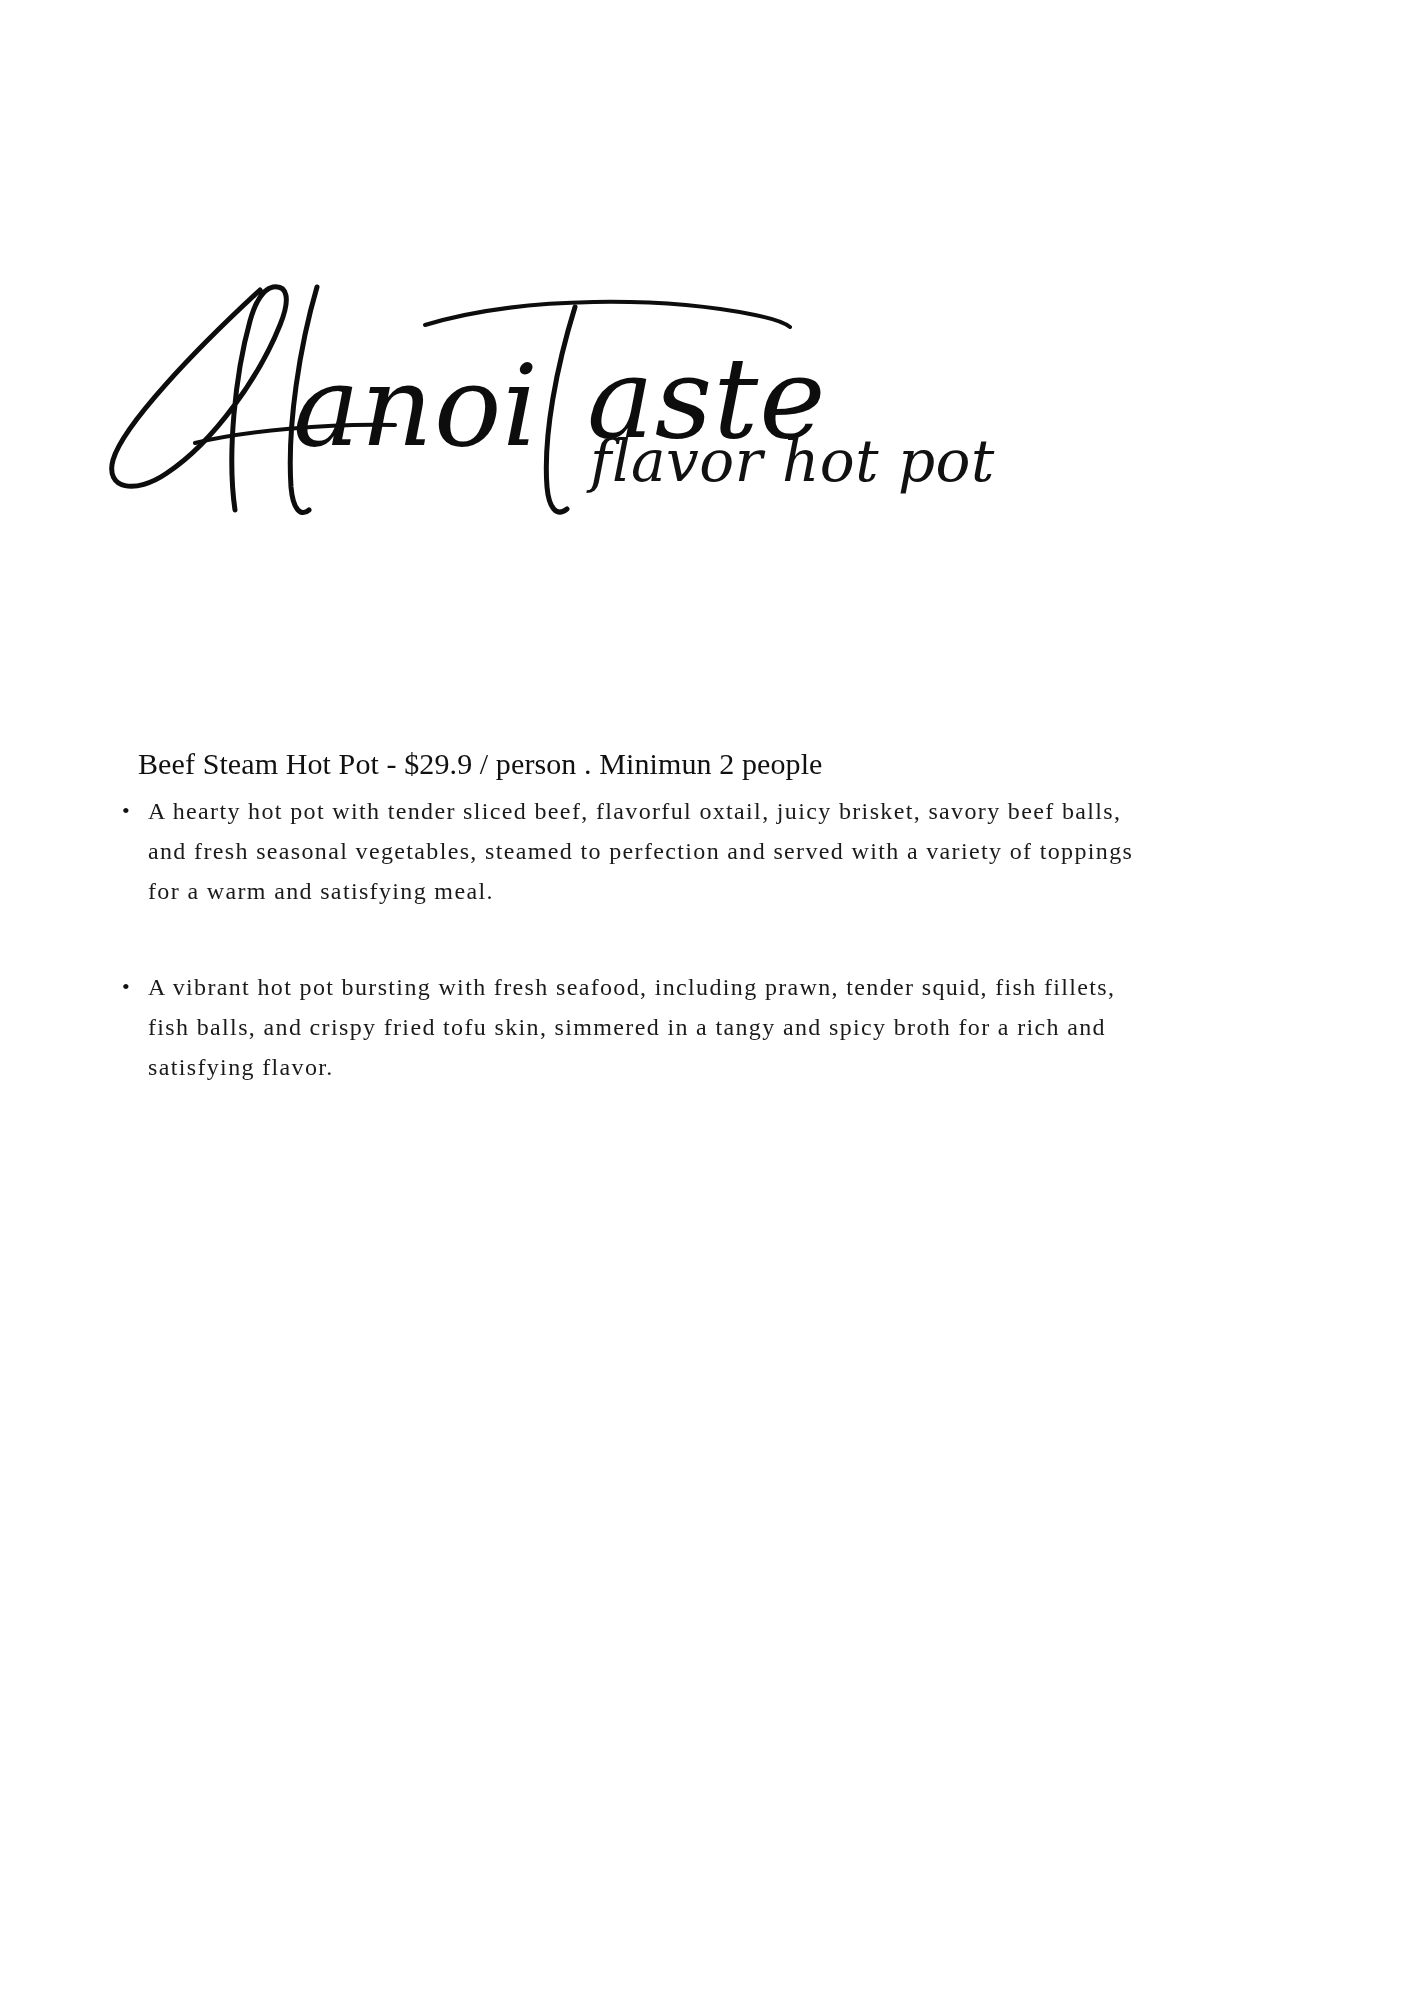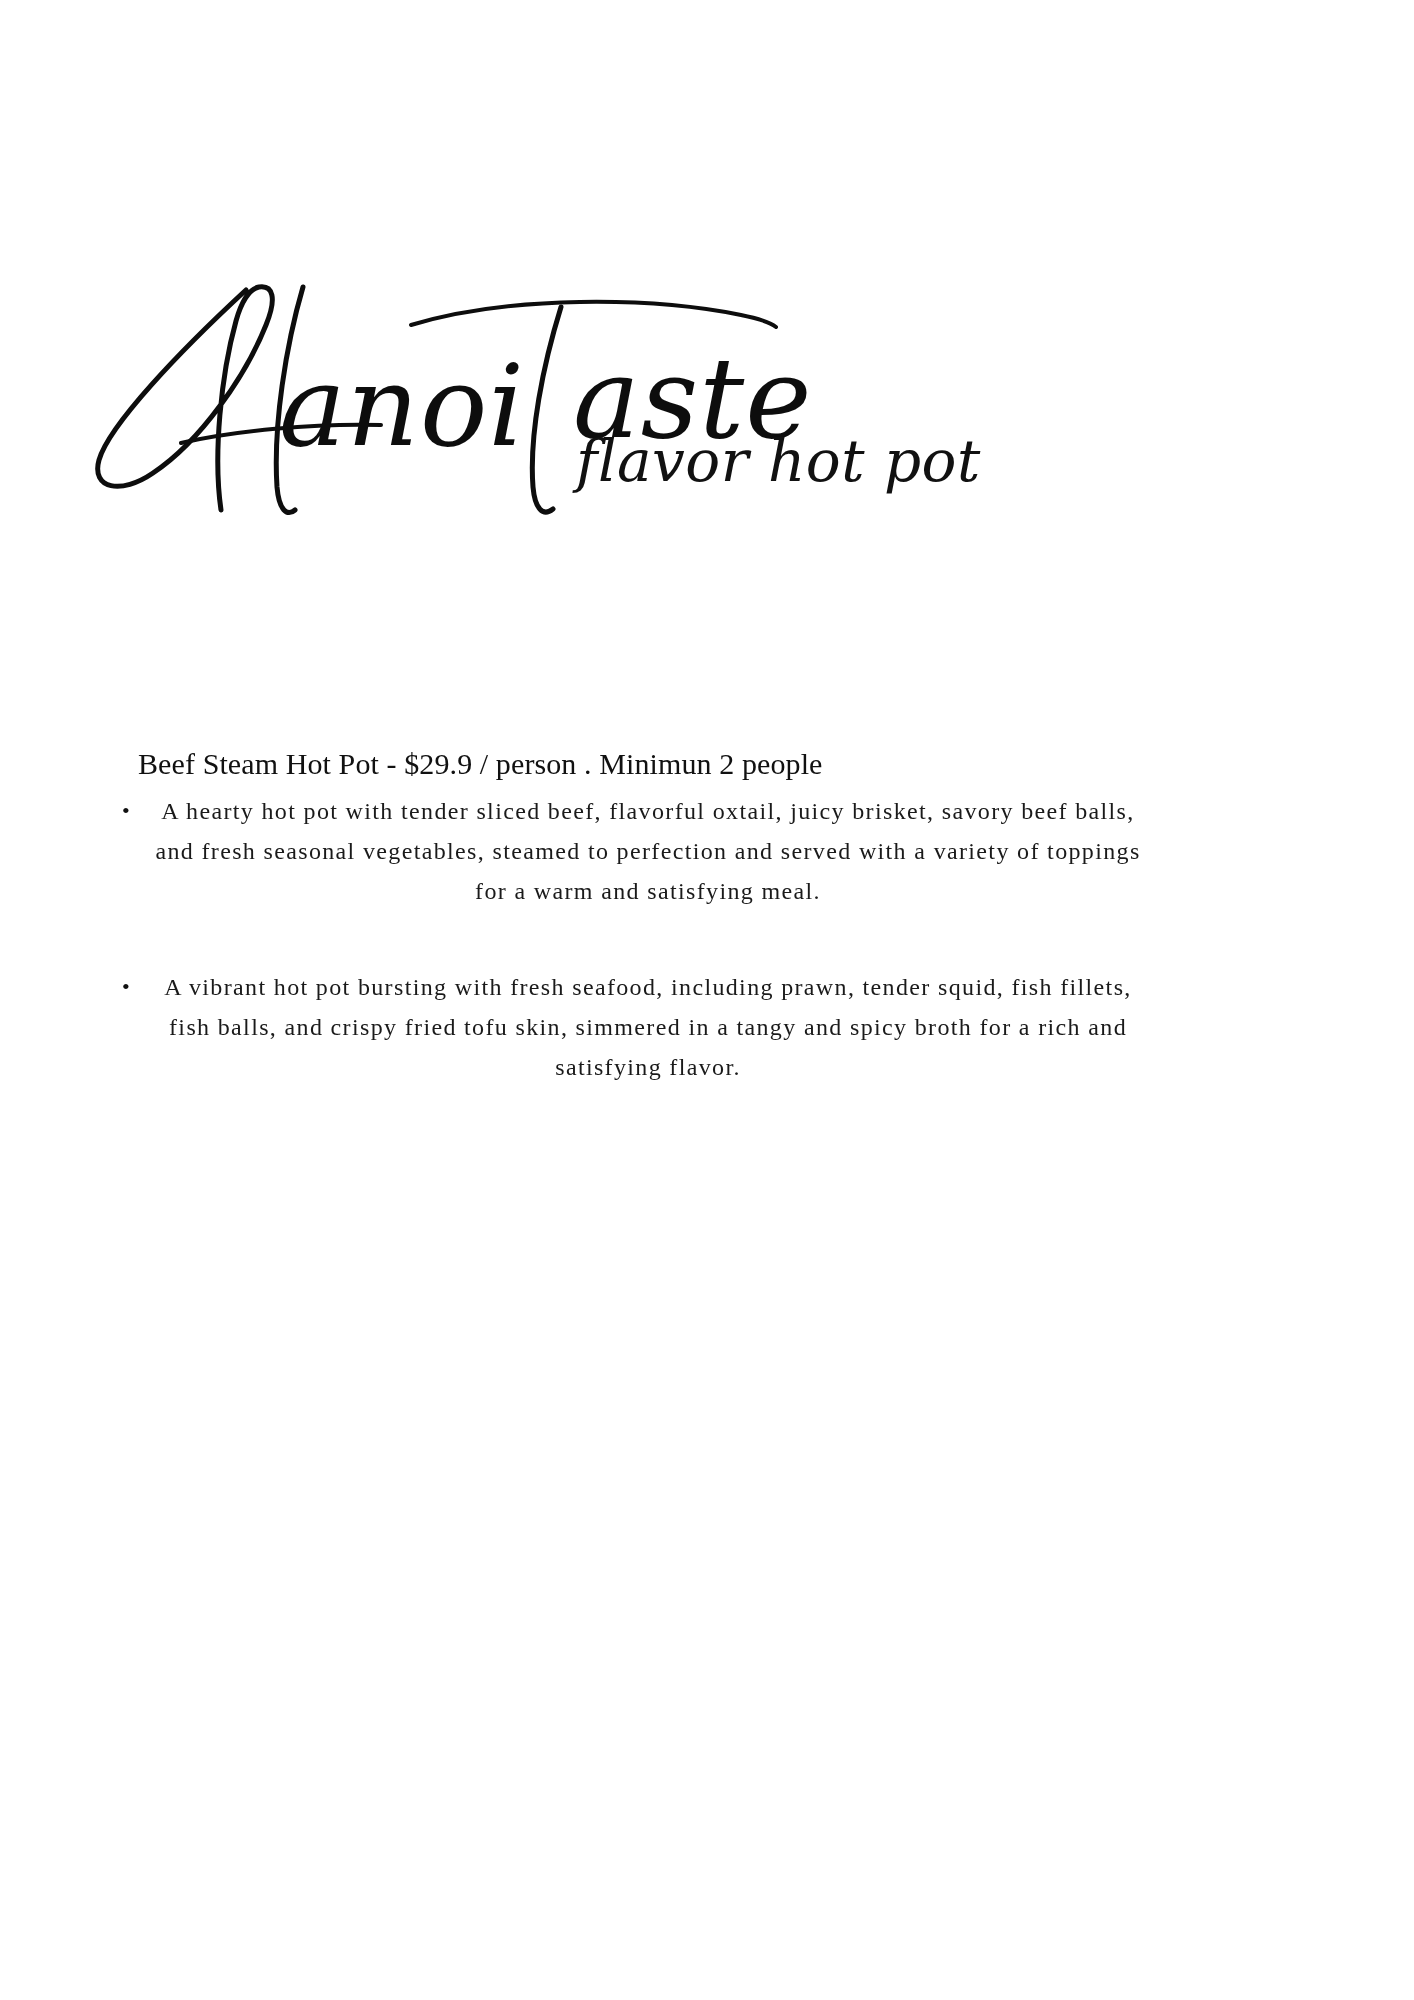--- a/index.html
+++ b/index.html
@@ -18,21 +18,21 @@
 
   .page {
     position: absolute;
     inset: 0;
     background: #ffffff;
   }
 
   
   .logo-block {
     position: absolute;
-    left: 81px;
+    left: 95px;
     top: 255px;
     width: 900px;
     height: 290px;
   }
   .logo-svg {
     position: absolute;
     left: 0;
     top: 0;
     width: 900px;
     height: 290px;
@@ -86,21 +86,21 @@
     text-align: left;
     padding-left: 2px;
   }
   .desc {
     font-family: "Liberation Serif", serif;
     font-size: 24px;
     line-height: 40px;
     letter-spacing: 1.35px;
     color: #1a1a1a;
     max-width: 1000px;
-    text-align: center;
+    text-align: left;
   }
 </style>
 </head>
 <body>
 
 <div class="page">
 
   <div class="logo-block">
     <svg class="logo-svg" viewBox="0 0 900 290" xmlns="http://www.w3.org/2000/svg">
 

